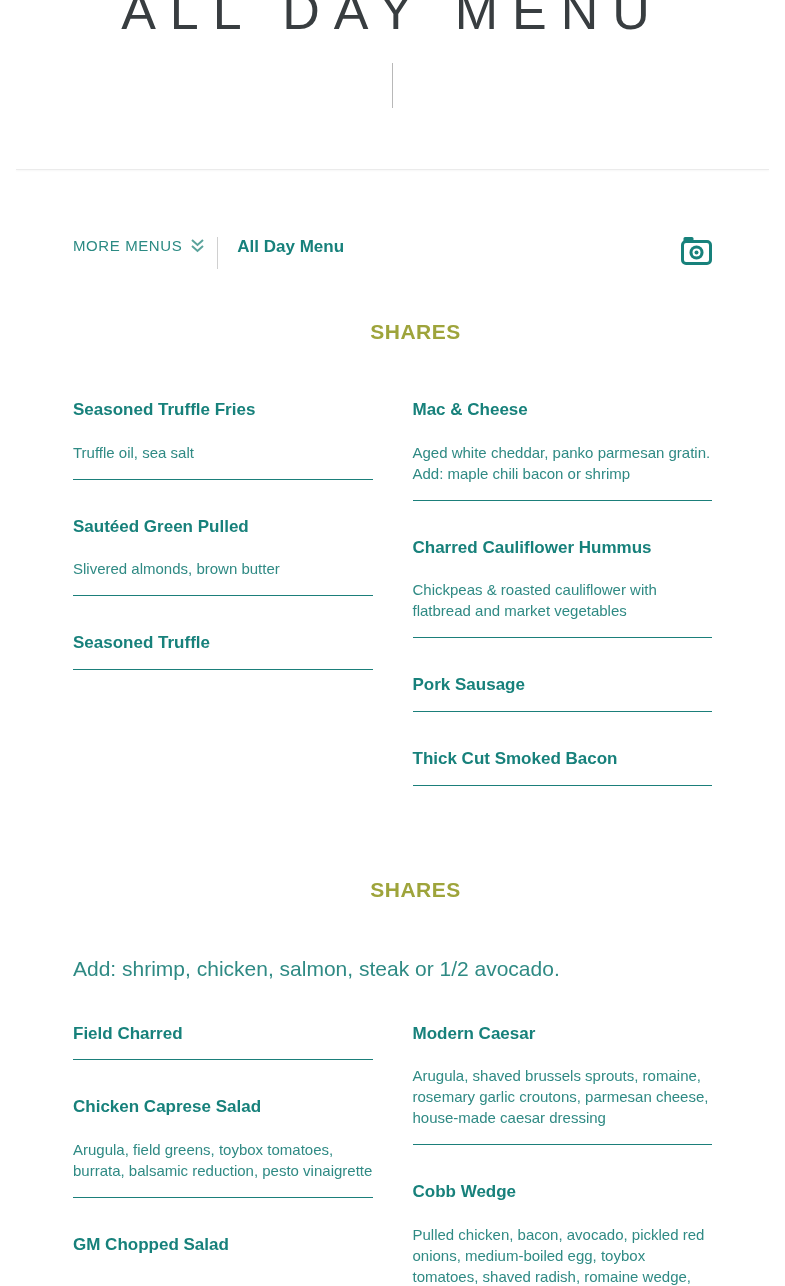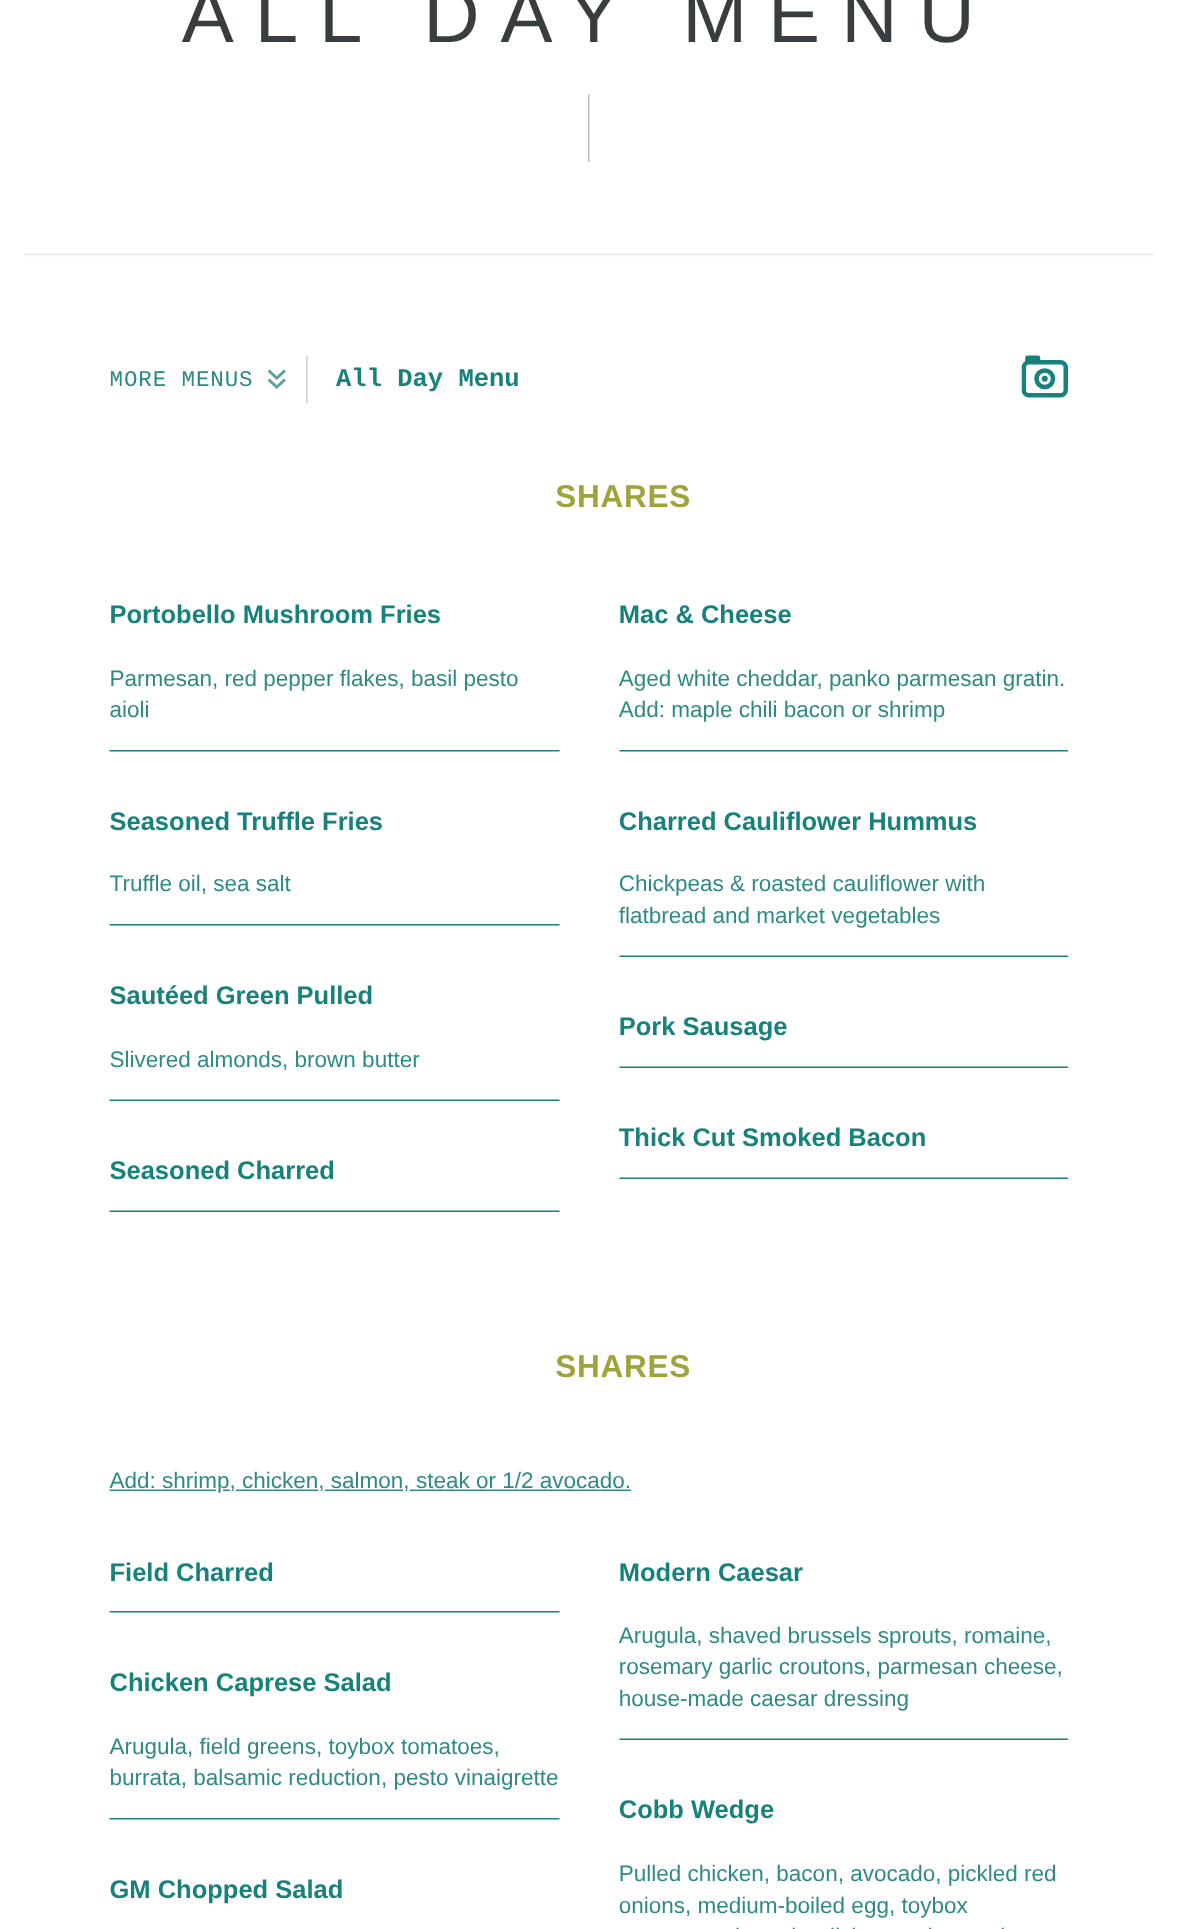--- a/index.html
+++ b/index.html
@@ -30,21 +30,21 @@
 
   
   .menu-bar{
     margin-top:53px;
     padding:0 73px;
     height:60px;
     display:flex;
     align-items:center;
     justify-content:space-between;
   }
-  .menu-bar-left{ display:flex; align-items:center;font-family:Liberation Mono, monospace; }
+  .menu-bar-left{ display:flex; align-items:flex-start; }
   .more-menus{
     display:flex; align-items:center;
     cursor:pointer;
     color:#2b8a83;
     font-size:15px;
     letter-spacing:0.6px;
   }
   .more-menus .chev{ margin-left:8px; display:inline-flex; }
   .bar-divider{
     width:1px; height:32px; background:#d0d0d0;
@@ -66,23 +66,22 @@
     letter-spacing:0.5px;
     color:#9ea43b;
     padding-left:46px;
   }
   .shares-heading{ margin-top:37px; }
   .salads-heading{ margin-top:55px; }
 
   .section-note{
     padding:0 73px;
     margin-top:55px;
-    font-size:15px;
+    font-size:21px;
     color:#2f8a84;
-    text-decoration:underline;
   }
 
   .columns{
     display:flex;
     gap:40px;
     padding:0 73px;
   }
   .shares-cols{ margin-top:56px; }
   .salads-cols{ margin-top:43px; }
   .col{ flex:1; min-width:0; }
@@ -137,40 +136,35 @@
       </svg>
     </span>
   </div>
 </div>
 
 <div class="section-heading shares-heading">SHARES</div>
 
 <div class="columns shares-cols">
   <div class="col">
 
-    <div class="menu-item">
-      <div class="item-title">Portobello Mushroom Fries</div>
-      <div class="item-desc">Parmesan, red pepper flakes, basil pesto aioli</div>
-      <div class="item-rule"></div>
-    </div>
 
     <div class="menu-item">
       <div class="item-title">Seasoned Truffle Fries</div>
       <div class="item-desc">Truffle oil, sea salt</div>
       <div class="item-rule"></div>
     </div>
 
     <div class="menu-item">
       <div class="item-title">Sautéed Green Pulled</div>
       <div class="item-desc">Slivered almonds, brown butter</div>
       <div class="item-rule"></div>
     </div>
 
     <div class="menu-item">
-      <div class="item-title">Seasoned Charred</div>
+      <div class="item-title">Seasoned Truffle</div>
       <div class="item-rule"></div>
     </div>
 
   </div>
   <div class="col">
 
     <div class="menu-item">
       <div class="item-title">Mac &amp; Cheese</div>
       <div class="item-desc">Aged white cheddar, panko parmesan gratin. Add: maple chili bacon or shrimp</div>
       <div class="item-rule"></div>

